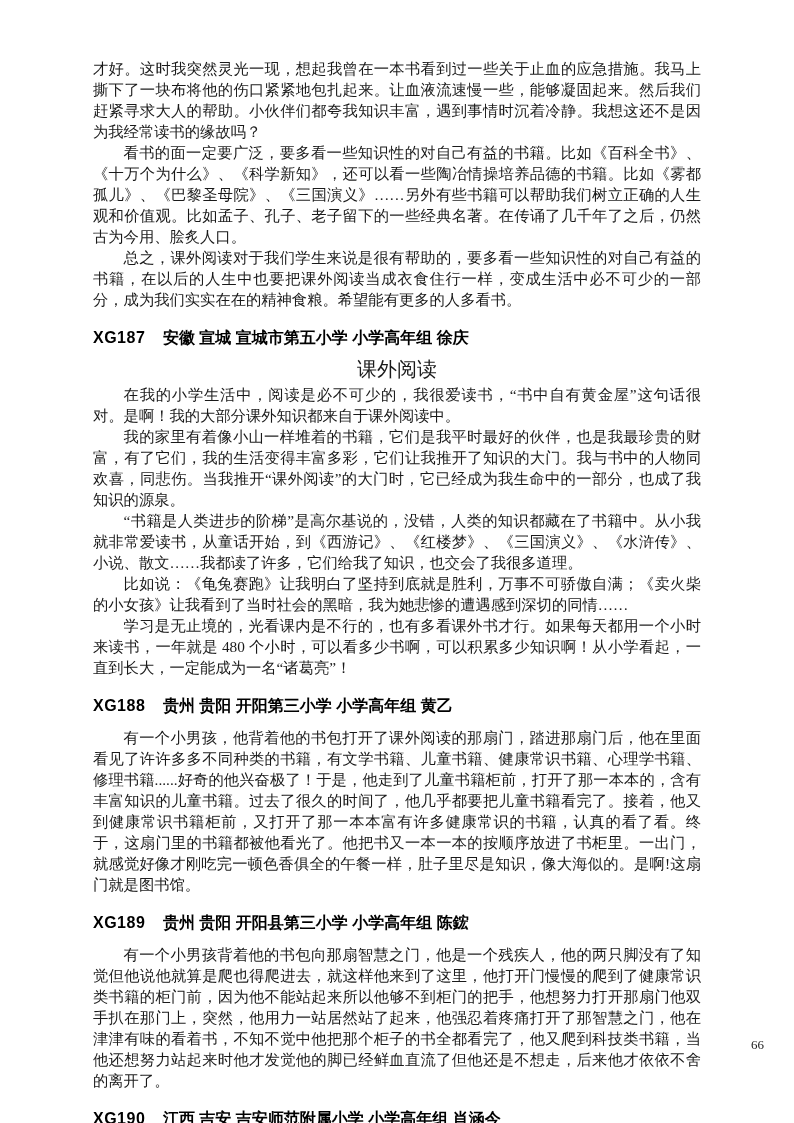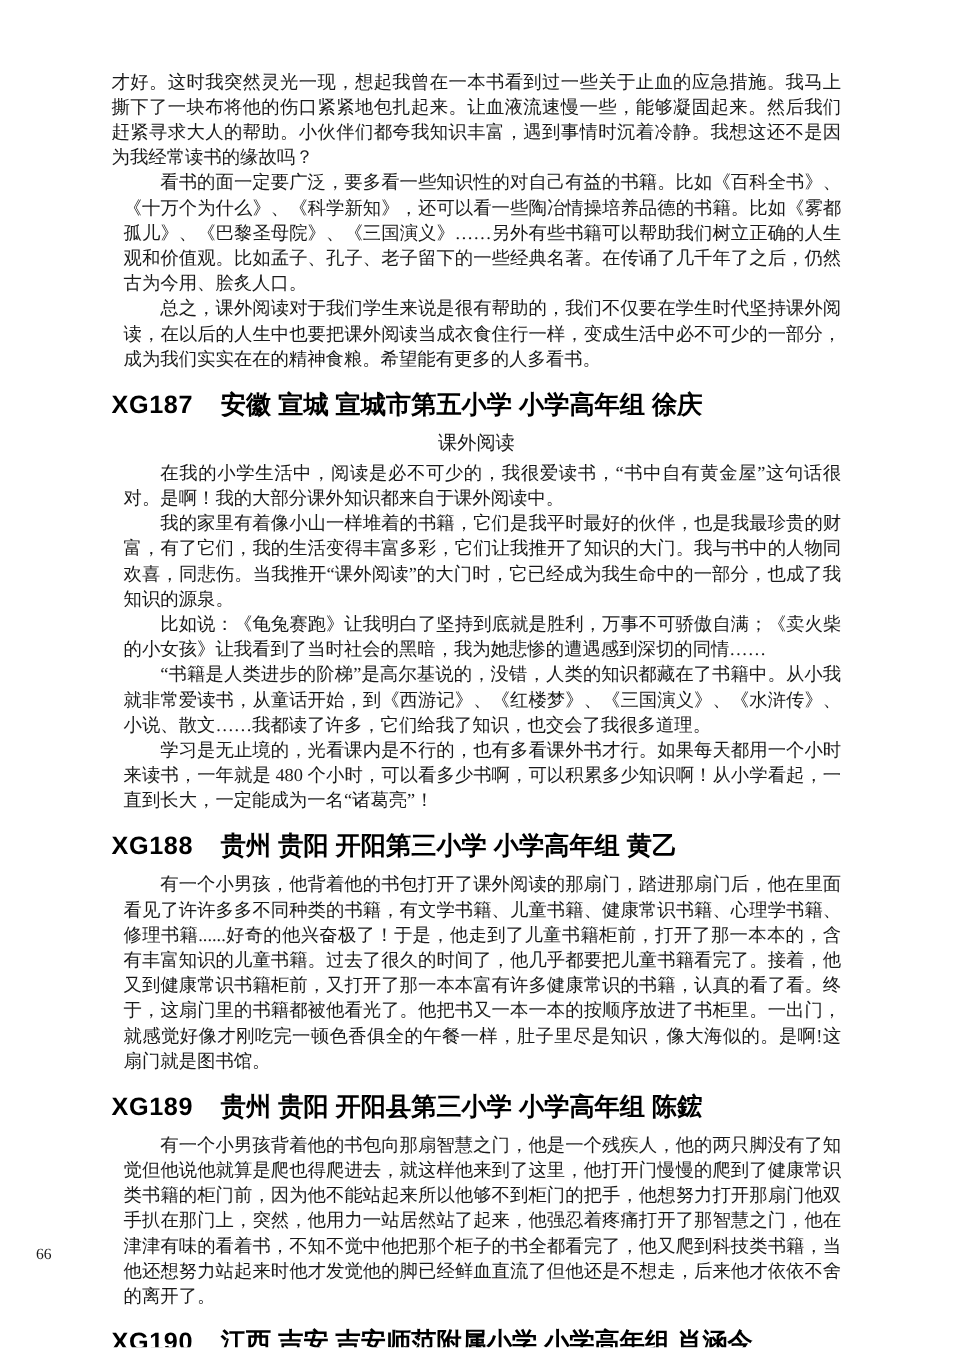--- a/index.html
+++ b/index.html
@@ -22,70 +22,69 @@
   .body-para {
     margin: 0;
     font-size: 15.3px;
     line-height: 21px;
     text-align: justify;
     text-justify: inter-ideograph;
     word-break: break-all;
   }
   .body-para.indent {
     text-indent: 2em;
-    margin-left: 10px;
   }
   .entry-heading {
     margin: 17px 0 10px 0;
     font-family: "Liberation Sans", "DejaVu Sans", sans-serif;
     font-weight: 700;
-    font-size: 21px;
+    font-size: 16px;
     line-height: 22px;
     color: #000000;
   }
   .entry-code {
     margin-right: 1.1em;
     letter-spacing: 0.5px;
   }
   .essay-title {
     margin: 5px 0 4px 0;
-    font-size: 16px;
+    font-size: 20px;
     line-height: 21px;
     text-align: center;
     font-weight: 400;
   }
   .page-number {
     position: absolute;
     top: 1037px;
     left: 0;
     width: 100%;
-    text-align: left;
+    text-align: right;
     font-size: 13px;
     line-height: 16px;
     font-family: "Liberation Serif", "DejaVu Serif", serif;
     color: #1a1a1a;
   }
 </style>
 </head>
 <body>
 
 <div class="page">
   <div id="continuation-block">
       <p class="body-para">才好。这时我突然灵光一现，想起我曾在一本书看到过一些关于止血的应急措施。我马上撕下了一块布将他的伤口紧紧地包扎起来。让血液流速慢一些，能够凝固起来。然后我们赶紧寻求大人的帮助。小伙伴们都夸我知识丰富，遇到事情时沉着冷静。我想这还不是因为我经常读书的缘故吗？</p>
       <p class="body-para indent">看书的面一定要广泛，要多看一些知识性的对自己有益的书籍。比如《百科全书》、《十万个为什么》、《科学新知》，还可以看一些陶冶情操培养品德的书籍。比如《雾都孤儿》、《巴黎圣母院》、《三国演义》……另外有些书籍可以帮助我们树立正确的人生观和价值观。比如孟子、孔子、老子留下的一些经典名著。在传诵了几千年了之后，仍然古为今用、脍炙人口。</p>
-      <p class="body-para indent">总之，课外阅读对于我们学生来说是很有帮助的，我们不仅要在学生时代坚持课外阅读，在以后的人生中也要把课外阅读当成衣食住行一样，变成生活中必不可少的一部分，成为我们实实在在的精神食粮。希望能有更多的人多看书。</p>
+      <p class="body-para indent">总之，课外阅读对于我们学生来说是很有帮助的，要多看一些知识性的对自己有益的书籍，在以后的人生中也要把课外阅读当成衣食住行一样，变成生活中必不可少的一部分，成为我们实实在在的精神食粮。希望能有更多的人多看书。</p>
     </div>
   <div id="sections-block">
       <section>
         <h2 class="entry-heading"><span class="entry-code">XG187</span><span class="entry-info">安徽 宣城 宣城市第五小学 小学高年组 徐庆</span></h2>
         <p class="essay-title">课外阅读</p>
         <p class="body-para indent">在我的小学生活中，阅读是必不可少的，我很爱读书，“书中自有黄金屋”这句话很对。是啊！我的大部分课外知识都来自于课外阅读中。</p>
         <p class="body-para indent">我的家里有着像小山一样堆着的书籍，它们是我平时最好的伙伴，也是我最珍贵的财富，有了它们，我的生活变得丰富多彩，它们让我推开了知识的大门。我与书中的人物同欢喜，同悲伤。当我推开“课外阅读”的大门时，它已经成为我生命中的一部分，也成了我知识的源泉。</p>
+        <p class="body-para indent">“书籍是人类进步的阶梯”是高尔基说的，没错，人类的知识都藏在了书籍中。从小我就非常爱读书，从童话开始，到《西游记》、《红楼梦》、《三国演义》、《水浒传》、小说、散文……我都读了许多，它们给我了知识，也交会了我很多道理。</p>
         <p class="body-para indent">比如说：《龟兔赛跑》让我明白了坚持到底就是胜利，万事不可骄傲自满；《卖火柴的小女孩》让我看到了当时社会的黑暗，我为她悲惨的遭遇感到深切的同情……</p>
-        <p class="body-para indent">“书籍是人类进步的阶梯”是高尔基说的，没错，人类的知识都藏在了书籍中。从小我就非常爱读书，从童话开始，到《西游记》、《红楼梦》、《三国演义》、《水浒传》、小说、散文……我都读了许多，它们给我了知识，也交会了我很多道理。</p>
         <p class="body-para indent">学习是无止境的，光看课内是不行的，也有多看课外书才行。如果每天都用一个小时来读书，一年就是 480 个小时，可以看多少书啊，可以积累多少知识啊！从小学看起，一直到长大，一定能成为一名“诸葛亮”！</p>
       </section>
       <section>
         <h2 class="entry-heading"><span class="entry-code">XG188</span><span class="entry-info">贵州 贵阳 开阳第三小学 小学高年组 黄乙</span></h2>
         <p class="body-para indent">有一个小男孩，他背着他的书包打开了课外阅读的那扇门，踏进那扇门后，他在里面看见了许许多多不同种类的书籍，有文学书籍、儿童书籍、健康常识书籍、心理学书籍、修理书籍......好奇的他兴奋极了！于是，他走到了儿童书籍柜前，打开了那一本本的，含有丰富知识的儿童书籍。过去了很久的时间了，他几乎都要把儿童书籍看完了。接着，他又到健康常识书籍柜前，又打开了那一本本富有许多健康常识的书籍，认真的看了看。终于，这扇门里的书籍都被他看光了。他把书又一本一本的按顺序放进了书柜里。一出门，就感觉好像才刚吃完一顿色香俱全的午餐一样，肚子里尽是知识，像大海似的。是啊!这扇门就是图书馆。</p>
       </section>
       <section>
         <h2 class="entry-heading"><span class="entry-code">XG189</span><span class="entry-info">贵州 贵阳 开阳县第三小学 小学高年组 陈鋐</span></h2>
         <p class="body-para indent">有一个小男孩背着他的书包向那扇智慧之门，他是一个残疾人，他的两只脚没有了知觉但他说他就算是爬也得爬进去，就这样他来到了这里，他打开门慢慢的爬到了健康常识类书籍的柜门前，因为他不能站起来所以他够不到柜门的把手，他想努力打开那扇门他双手扒在那门上，突然，他用力一站居然站了起来，他强忍着疼痛打开了那智慧之门，他在津津有味的看着书，不知不觉中他把那个柜子的书全都看完了，他又爬到科技类书籍，当他还想努力站起来时他才发觉他的脚已经鲜血直流了但他还是不想走，后来他才依依不舍的离开了。</p>
       </section>

